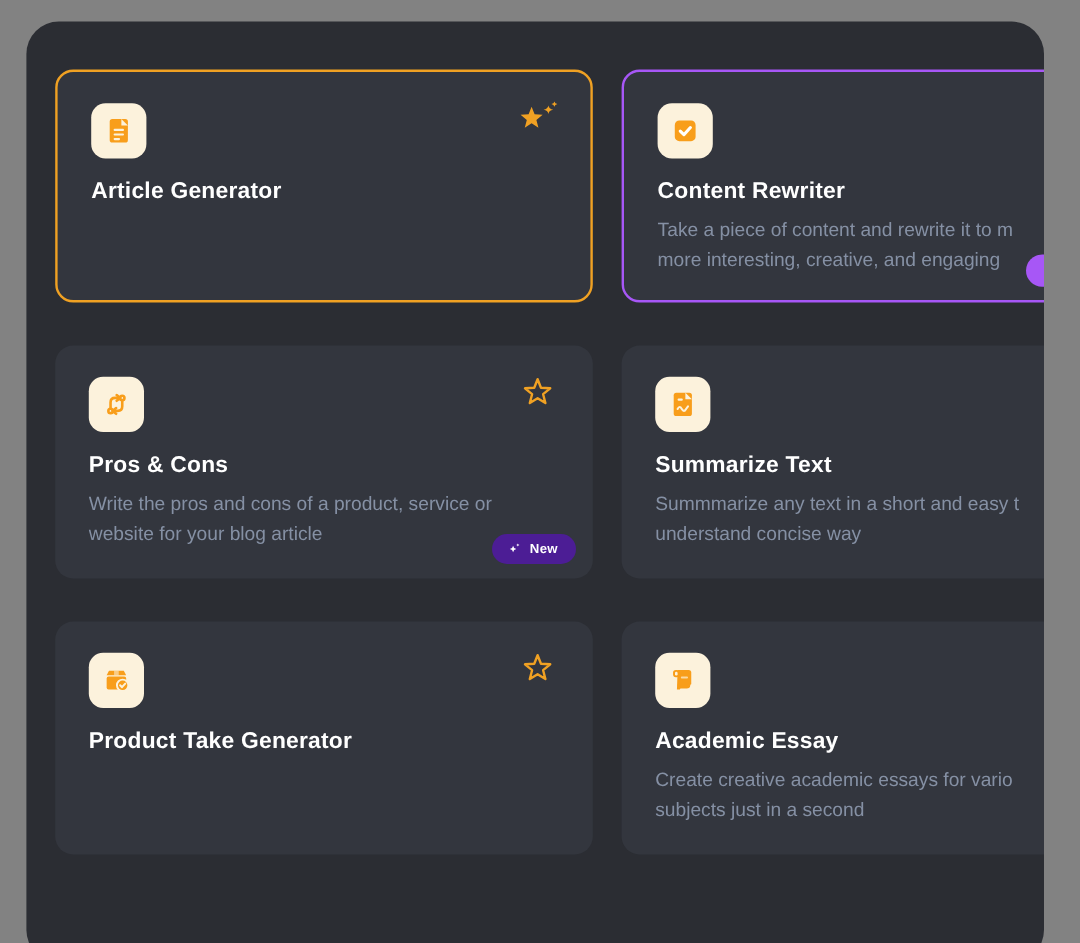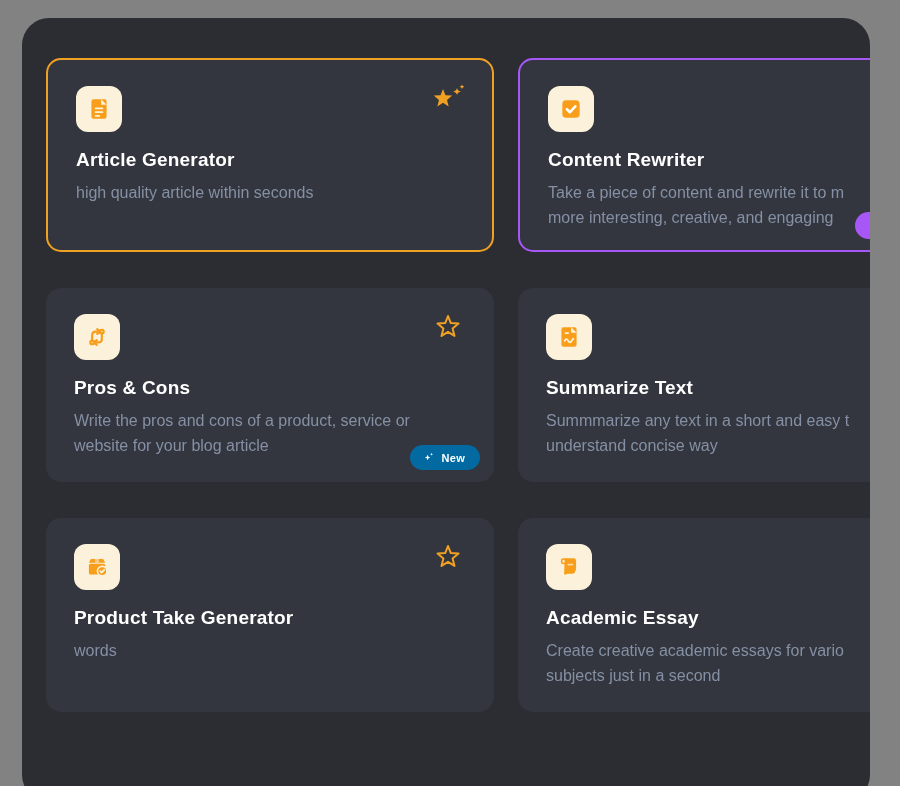--- a/index.html
+++ b/index.html
@@ -56,21 +56,21 @@
   }
   .desc-line{display:block;white-space:nowrap;overflow:hidden;}
   .fav-btn{
     position:absolute;top:24px;right:26px;
     width:34px;height:32px;
     background:transparent;border:none;padding:0;
     cursor:pointer;
   }
   .new-badge{
     position:absolute;right:14px;bottom:12px;
-    background:#0369a1;color:#ffffff;
+    background:#4c1d95;color:#ffffff;
     border-radius:999px;
     height:25px;
     display:flex;align-items:center;gap:7px;
     padding:0 15px 0 13px;
     font-size:11px;font-weight:bold;letter-spacing:.3px;
   }
   .purple-circle{
     position:absolute;left:833px;top:194px;
     width:27px;height:27px;border-radius:50%;
     background:#a757f6;
@@ -94,21 +94,20 @@
     </div>
     <button class="fav-btn">
       <svg width="34" height="32" viewBox="0 0 34 32">
         <path d="M11 5 L13.5 11.2 L20.2 11.6 L15 15.9 L16.7 22.4 L11 18.8 L5.3 22.4 L7 15.9 L1.8 11.6 L8.5 11.2 Z" fill="#f0a123"></path>
         <path d="M25 4 Q25.5 7 29 7.5 Q25.5 8 25 11 Q24.5 8 21 7.5 Q24.5 7 25 4 Z" fill="#f0a123"></path>
         <path d="M30 0.5 Q30.3 2.3 32.5 2.7 Q30.3 3.1 30 5 Q29.7 3.1 27.5 2.7 Q29.7 2.3 30 0.5 Z" fill="#f0a123"></path>
       </svg>
     </button>
     <div class="card-title">Article Generator</div>
     <div class="card-desc">
-      <span class="desc-line">high quality article within seconds</span>
     </div>
   </div>
 
   <div class="card selected-purple pos-r1c2">
     <div class="icon-tile">
       <svg width="26" height="26" viewBox="0 0 24 24">
         <rect x="4" y="4" width="16" height="16" rx="3.5" fill="#f89e1b"></rect>
         <path d="M8.2 12.2 L11 15 L16 9.5" fill="none" stroke="#ffffff" stroke-width="2.4" stroke-linecap="round" stroke-linejoin="round"></path>
       </svg>
     </div>
@@ -175,21 +174,20 @@
         <path d="M14.9 15.8 L16.3 17.2 L18.8 14.5" fill="none" stroke="#fcf2dc" stroke-width="1.6" stroke-linecap="round" stroke-linejoin="round"></path>
       </svg>
     </div>
     <button class="fav-btn">
       <svg width="34" height="32" viewBox="0 0 34 32">
         <path d="M14 4 L16.8 11.1 L24.5 11.6 L18.6 16.5 L20.5 23.9 L14 19.8 L7.5 23.9 L9.4 16.5 L3.5 11.6 L11.2 11.1 Z" fill="none" stroke="#f0a123" stroke-width="2" stroke-linejoin="round"></path>
       </svg>
     </button>
     <div class="card-title">Product Take Generator</div>
     <div class="card-desc">
-      <span class="desc-line">words</span>
     </div>
   </div>
 
   <div class="card pos-r3c2">
     <div class="icon-tile">
       <svg width="26" height="26" viewBox="0 0 24 24">
         <path d="M8 4 H16.5 A2 2 0 0 1 18.5 6 V14.5 C18.5 17.5 16.5 19 14 19 H7.5 Z" fill="#f89e1b"></path>
         <rect x="4.5" y="4" width="5" height="5.5" rx="2.2" fill="#f89e1b"></rect>
         <rect x="6" y="5.3" width="2" height="2.9" rx="1" fill="#fcf2dc"></rect>
         <path d="M10.5 19 H15 C17 19 18.5 17.8 18.5 15.8" fill="none" stroke="#fcf2dc" stroke-width="1.5" stroke-linecap="round"></path>

